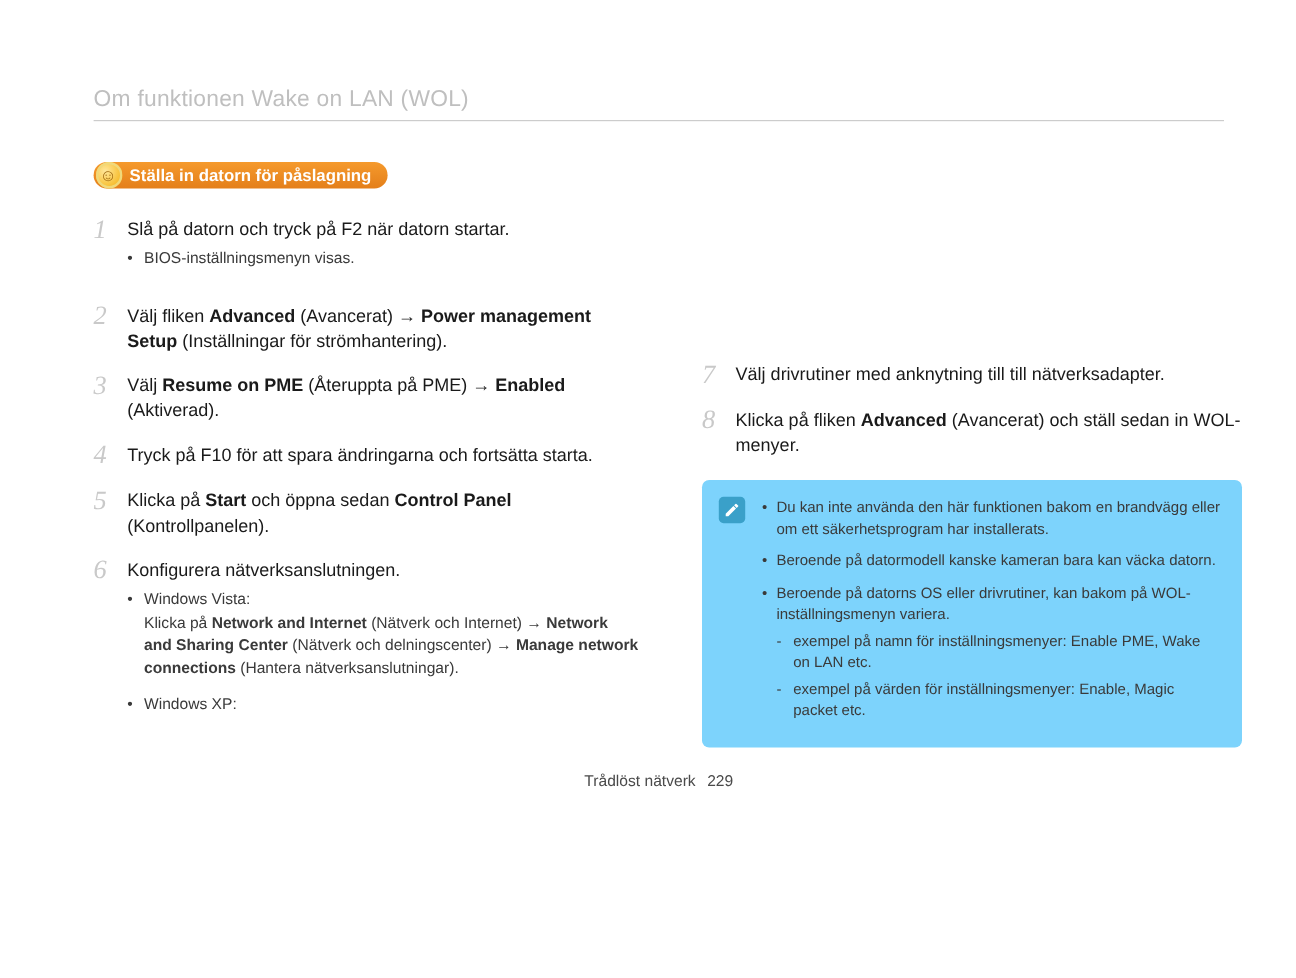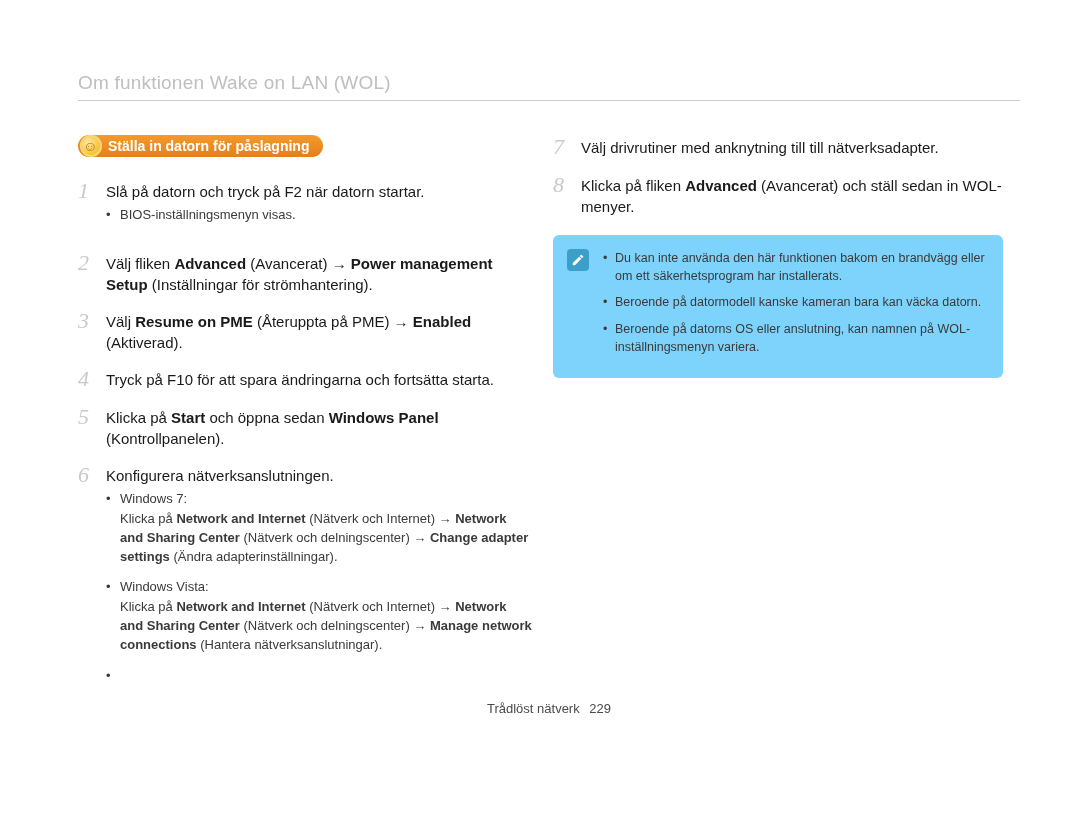--- a/index.html
+++ b/index.html
@@ -22,21 +22,22 @@
     letter-spacing: 0.2px;
     margin-bottom: 6px;
   }
   .title-rule {
     border: none;
     border-top: 1px solid #cccccc;
     margin: 0 0 34px 0;
   }
   .columns {
     display: flex;
-    gap: 20px;
+    gap: 52px;
+    align-items: flex-end;
   }
   .col {
     flex: 1;
     min-width: 0;
   }
   .col-left { flex: 0 0 455px; }
   .col-right { flex: 0 0 450px; }
 
   
   .callout {
@@ -237,39 +238,36 @@
         <div class="step-num">4</div>
         <div class="step-body">
           <span>Tryck på F10 för att spara ändringarna och fortsätta starta.</span>
         </div>
       </div>
 
       
       <div class="step">
         <div class="step-num">5</div>
         <div class="step-body">
-          <span>Klicka på <b>Start</b> och öppna sedan <b>Windows Panel</b> (Kontrollpanelen).</span>
+          <span>Klicka på <b>Start</b> och öppna sedan <b>Control Panel</b> (Kontrollpanelen).</span>
         </div>
       </div>
 
       
       <div class="step">
         <div class="step-num">6</div>
         <div class="step-body">
           <span>Konfigurera nätverksanslutningen.</span>
           <ul class="sub">
-            <li>
-              <span class="os-label">Windows 7:</span>
-              <span class="os-desc">Klicka på <b>Network and Internet</b> (Nätverk och Internet) → <b>Network and Sharing Center</b> (Nätverk och delningscenter) → <b>Change adapter settings</b> (Ändra adapterinställningar).</span>
-            </li>
             <li>
               <span class="os-label">Windows Vista:</span>
               <span class="os-desc">Klicka på <b>Network and Internet</b> (Nätverk och Internet) → <b>Network and Sharing Center</b> (Nätverk och delningscenter) → <b>Manage network connections</b> (Hantera nätverksanslutningar).</span>
             </li>
             <li>
+              <span class="os-label">Windows XP:</span>
             </li>
           </ul>
         </div>
       </div>
 
     </div>
 
     <div class="col col-right">
 
       <div class="step">
@@ -289,21 +287,25 @@
       <div class="note-box">
         <div class="note-icon">
           <svg viewBox="0 0 24 24">
               <path d="M3 17.25V21h3.75l11-11-3.75-3.75-11 11zM20.7 7.05a1 1 0 0 0 0-1.4l-2.35-2.35a1 1 0 0 0-1.4 0L15 5.25 18.75 9l1.95-1.95z"></path>
             </svg>
         </div>
         <ul>
           <li><span>Du kan inte använda den här funktionen bakom en brandvägg eller om ett säkerhetsprogram har installerats.</span></li>
           <li><span>Beroende på datormodell kanske kameran bara kan väcka datorn.</span></li>
           <li>
-            <span>Beroende på datorns OS eller anslutning, kan namnen på WOL-inställningsmenyn variera.</span>
+            <span>Beroende på datorns OS eller drivrutiner, kan bakom på WOL-inställningsmenyn variera.</span>
+            <ul>
+              <li>exempel på namn för inställningsmenyer: Enable PME, Wake on LAN etc.</li>
+              <li>exempel på värden för inställningsmenyer: Enable, Magic packet etc.</li>
+            </ul>
           </li>
         </ul>
       </div>
 
     </div>
 
   </div>
 
   <div class="footer">
     <span>Trådlöst nätverk</span>

